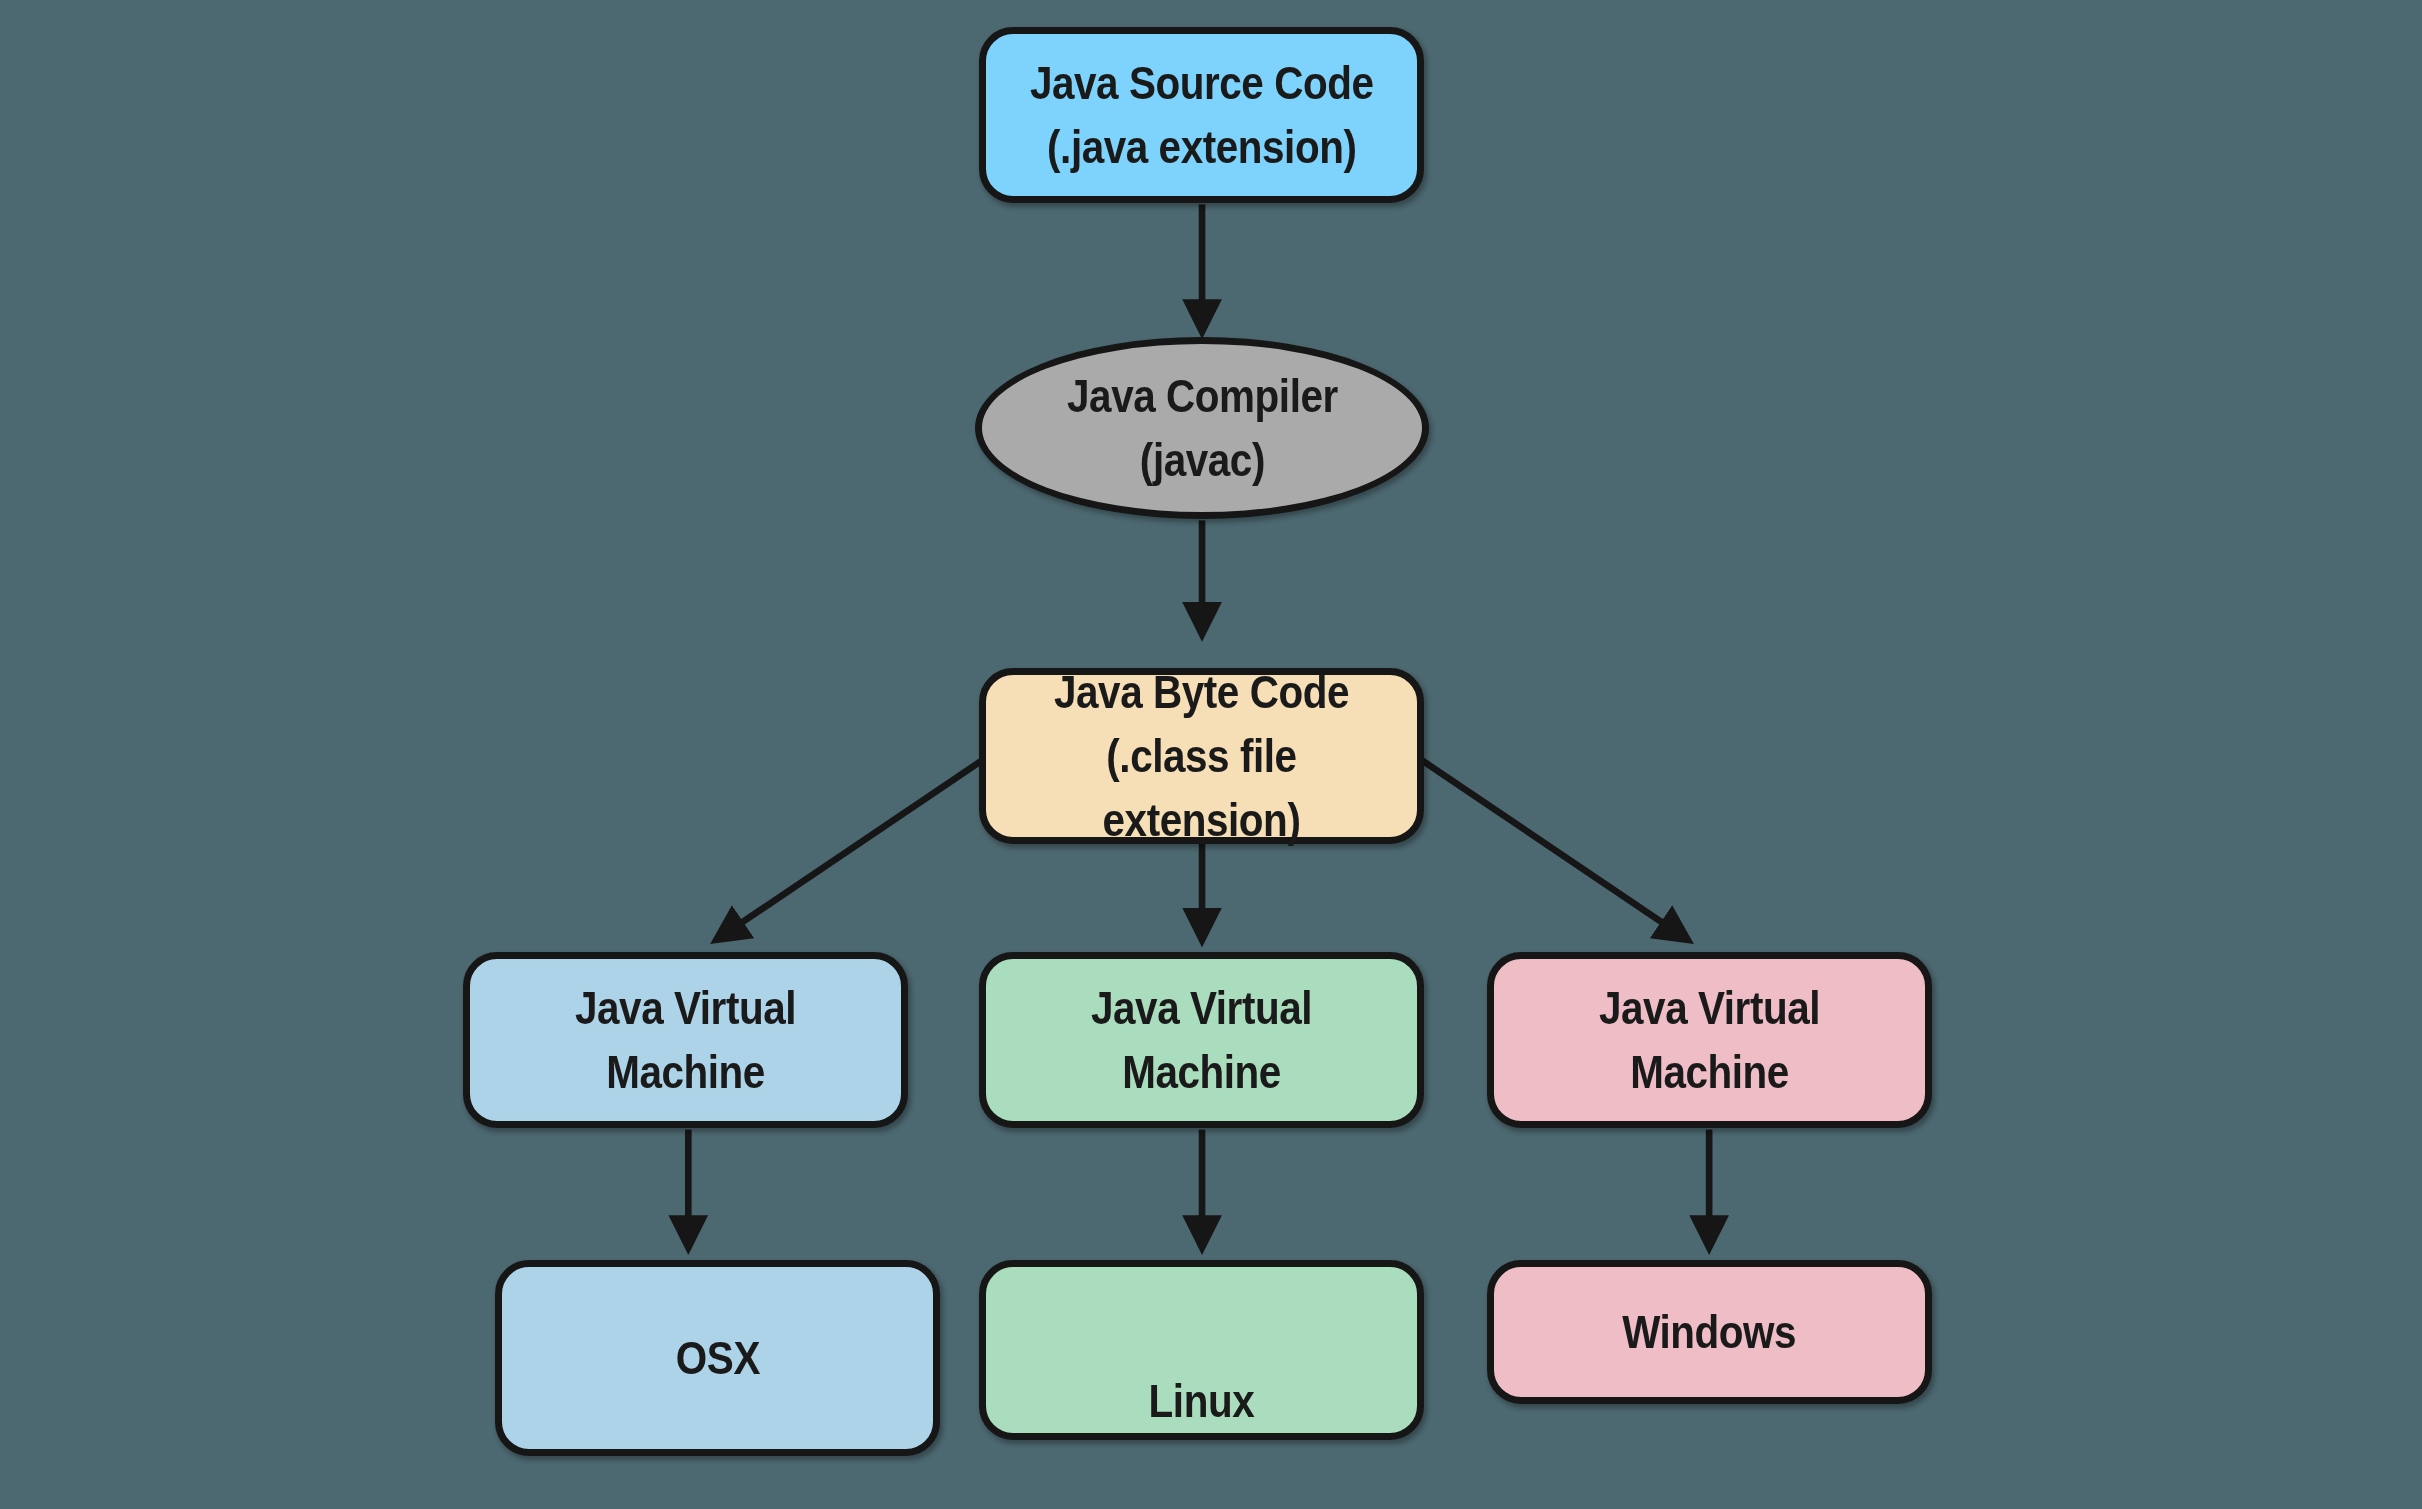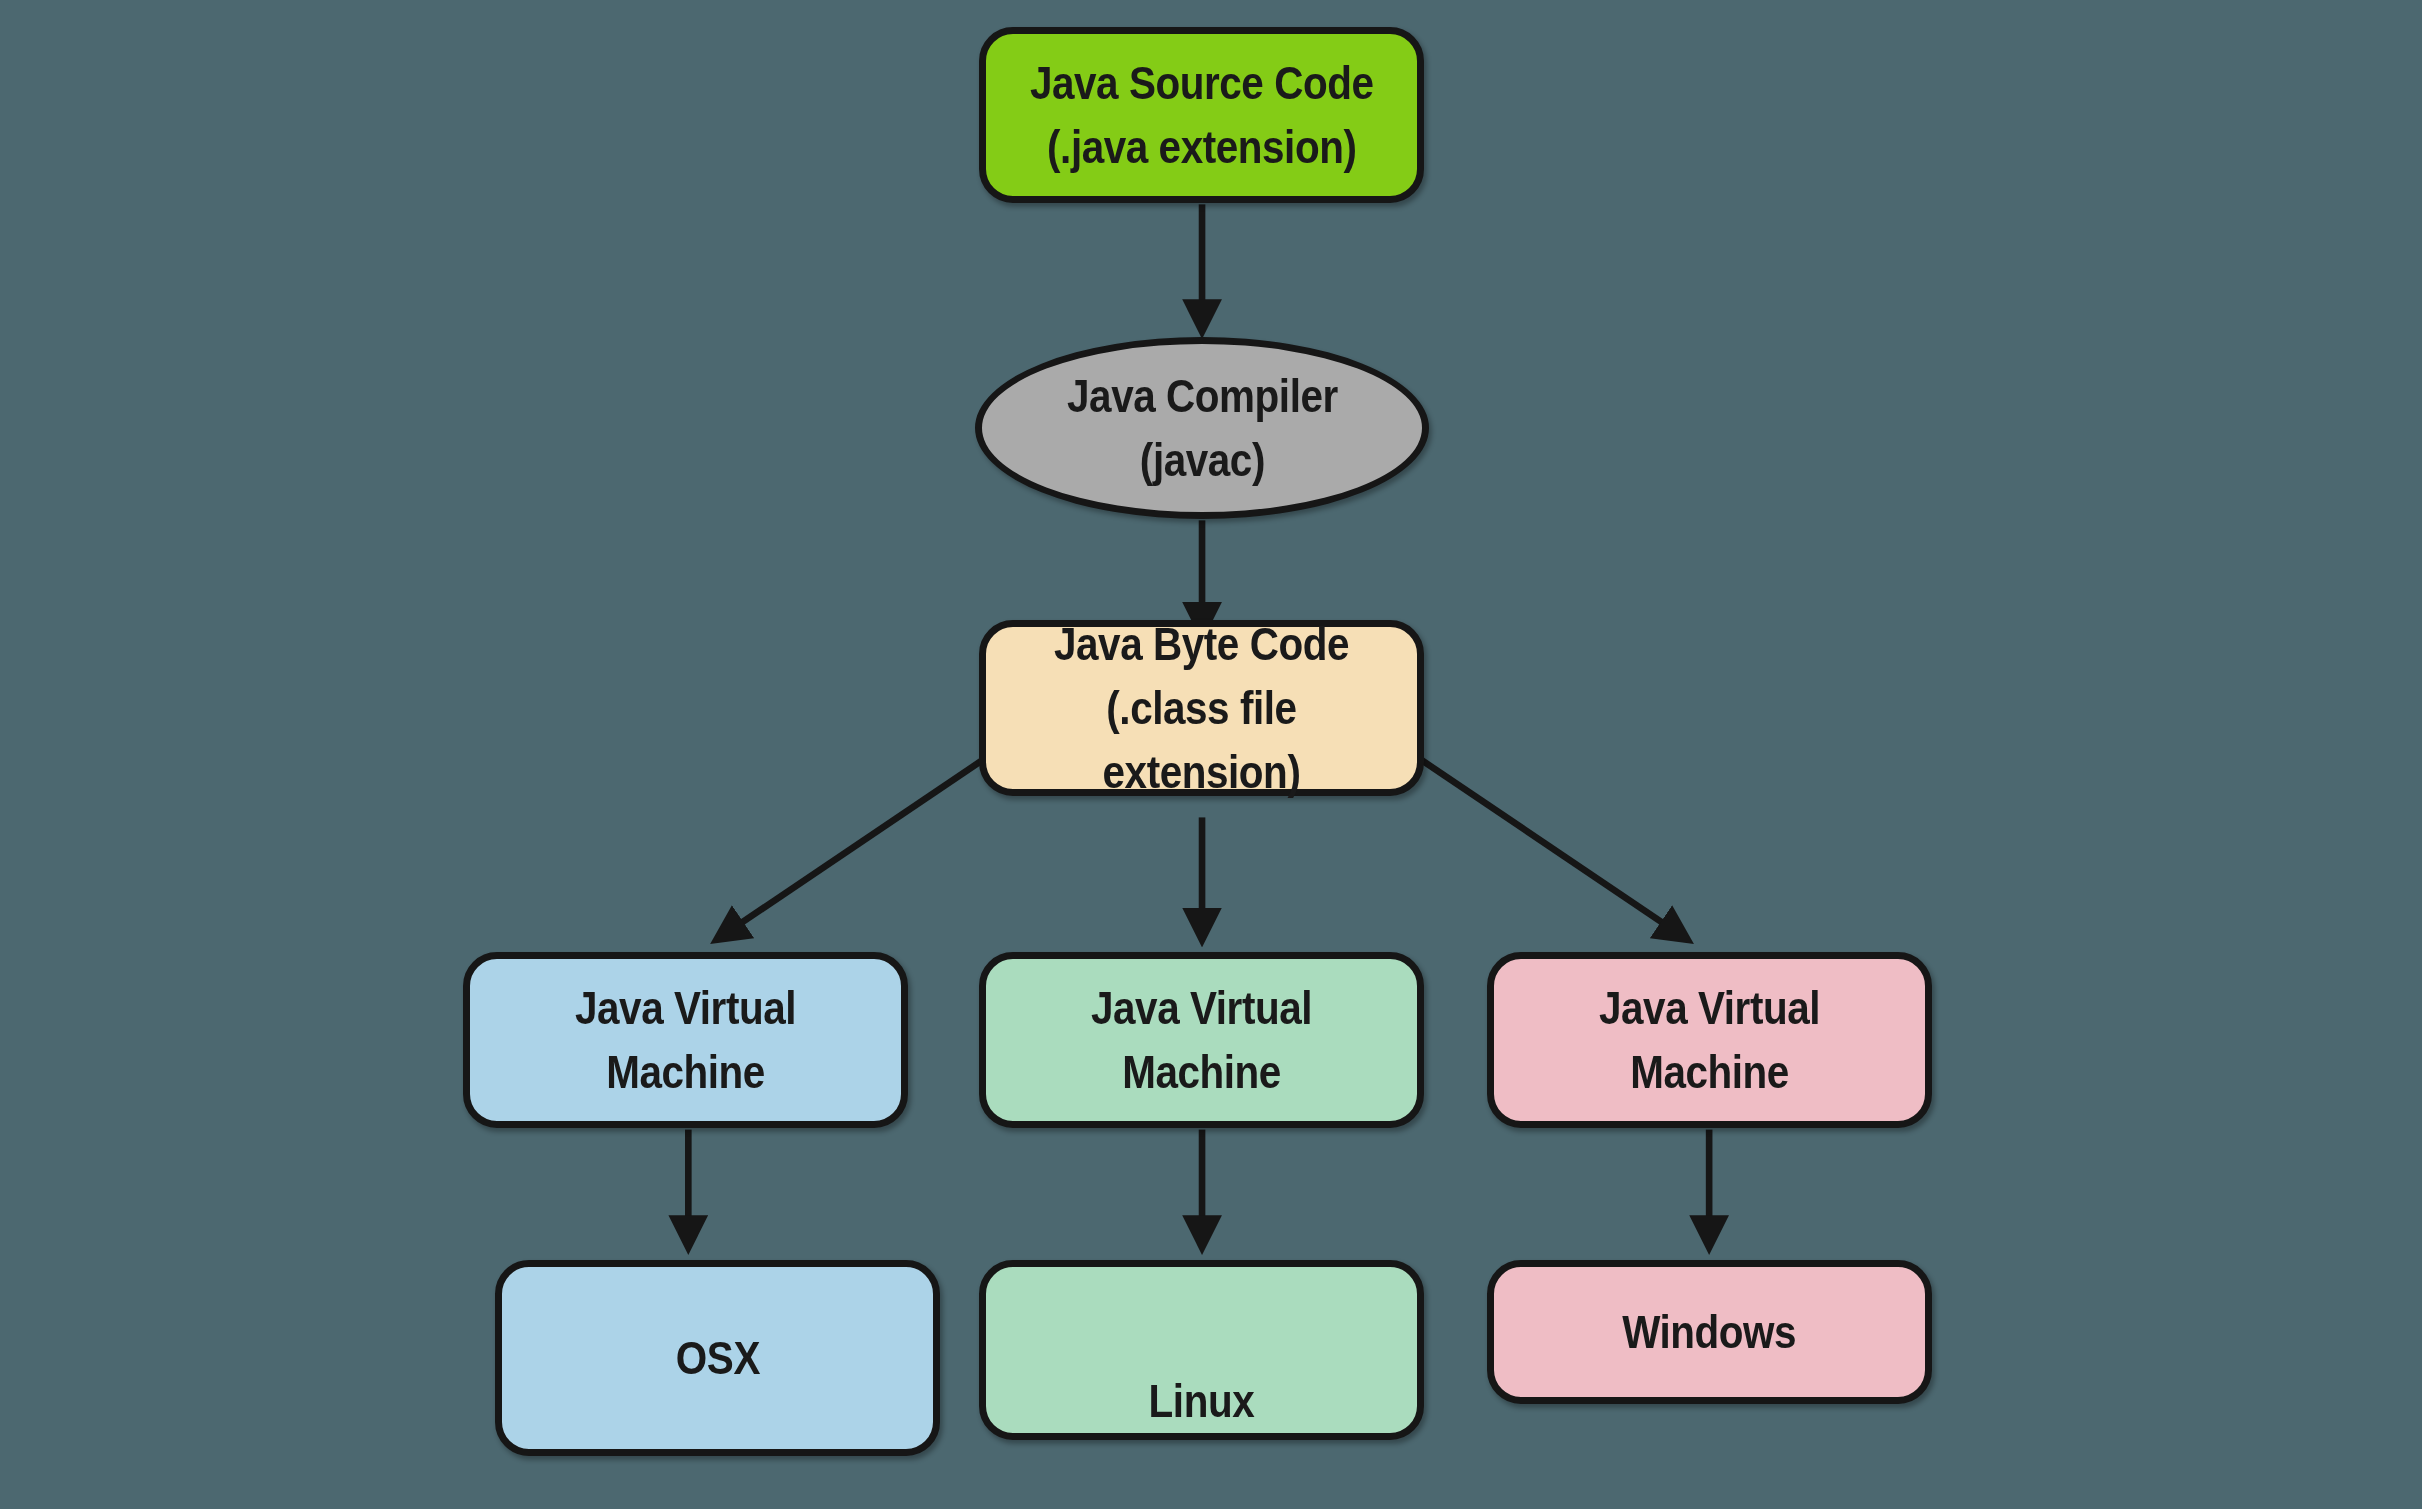--- a/index.html
+++ b/index.html
@@ -43,21 +43,21 @@
     transform: scaleX(0.86);
     transform-origin: center;
     letter-spacing: -0.5px;
   }
   .ellipse {
     border-radius: 50%;
   }
   
   #node-source       { left: 979px; top:   26.5px; width: 445px; height: 176px; }
   #node-compiler     { left: 975px; top:  337px; width: 454px; height: 182px; }
-  #node-bytecode     { left: 979px; top:  620px; width: 445px; height: 176px; }
+  #node-bytecode     { left: 979px; top:  668px; width: 445px; height: 176px; }
   #node-jvm-osx      { left:  463px; top: 952px; width: 445px; height: 176px; }
   #node-jvm-linux    { left: 979px; top: 952px; width: 445px; height: 176px; }
   #node-jvm-windows  { left: 1487px; top: 952px; width: 445px; height: 176px; }
   #node-osx          { left:  463px; top: 1260px; width: 445px; height: 196px; margin-left: 32px; }
   #node-linux        { left: 979px; top: 1260px; width: 445px; height: 180px; align-items: flex-end; }
   #node-windows      { left: 1487px; top: 1260px; width: 445px; height: 144px; }
 </style>
 </head>
 <body>
 
@@ -72,21 +72,21 @@
     <line x1="1270" y1="216" x2="1270" y2="350" stroke="#161616" stroke-width="7" marker-end="url(#arrowhead)"></line>
     <line x1="1270" y1="550" x2="1270" y2="670" stroke="#161616" stroke-width="7" marker-end="url(#arrowhead)"></line>
     <line x1="1043" y1="800" x2="757" y2="993" stroke="#161616" stroke-width="7" marker-end="url(#arrowhead)"></line>
     <line x1="1270" y1="864" x2="1270" y2="993" stroke="#161616" stroke-width="7" marker-end="url(#arrowhead)"></line>
     <line x1="1497" y1="800" x2="1783" y2="993" stroke="#161616" stroke-width="7" marker-end="url(#arrowhead)"></line>
     <line x1="727" y1="1194" x2="727" y2="1318" stroke="#161616" stroke-width="7" marker-end="url(#arrowhead)"></line>
     <line x1="1270" y1="1194" x2="1270" y2="1318" stroke="#161616" stroke-width="7" marker-end="url(#arrowhead)"></line>
     <line x1="1806" y1="1194" x2="1806" y2="1318" stroke="#161616" stroke-width="7" marker-end="url(#arrowhead)"></line>
   </svg>
 
-  <div class="node" id="node-source" style="background: #84cc16;">
+  <div class="node" id="node-source" style="background: #7dd3fc;">
     <span class="label">Java Source Code
 (.java extension)</span>
   </div>
 
   <div class="node ellipse" id="node-compiler" style="background: rgb(170, 170, 170);">
     <span class="label">Java Compiler
 (javac)</span>
   </div>
 
   <div class="node" id="node-bytecode" style="background: rgb(246, 223, 182);">

